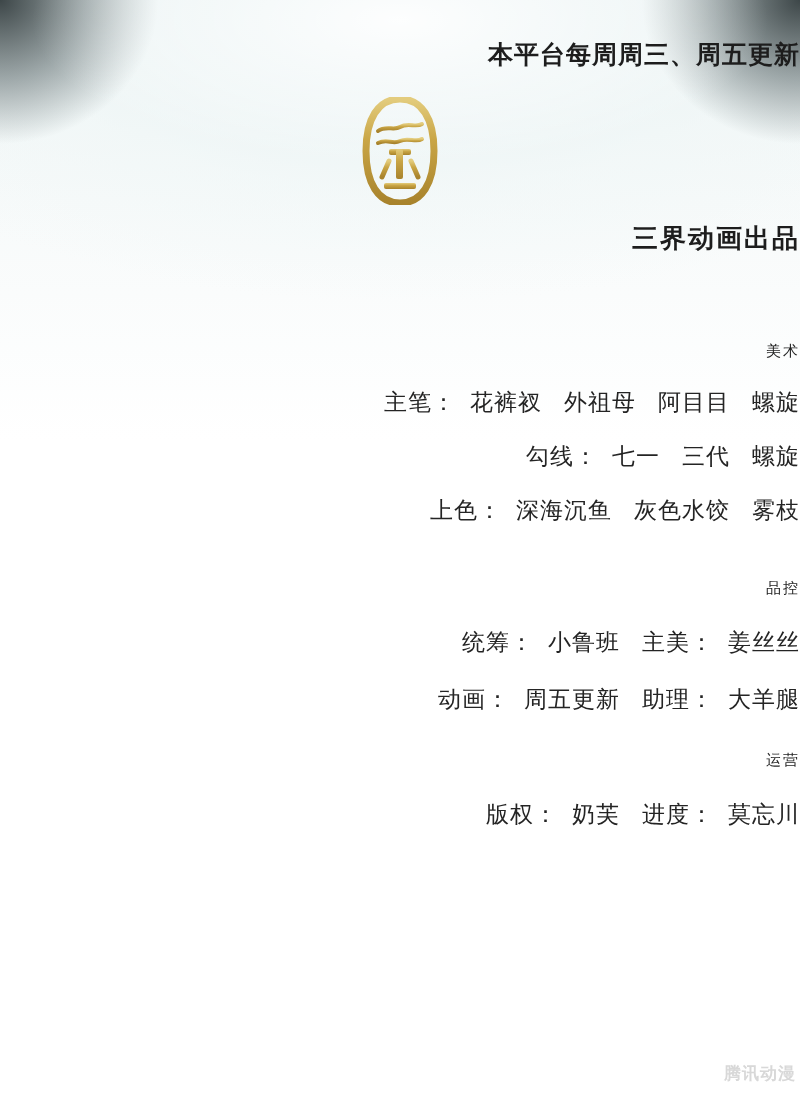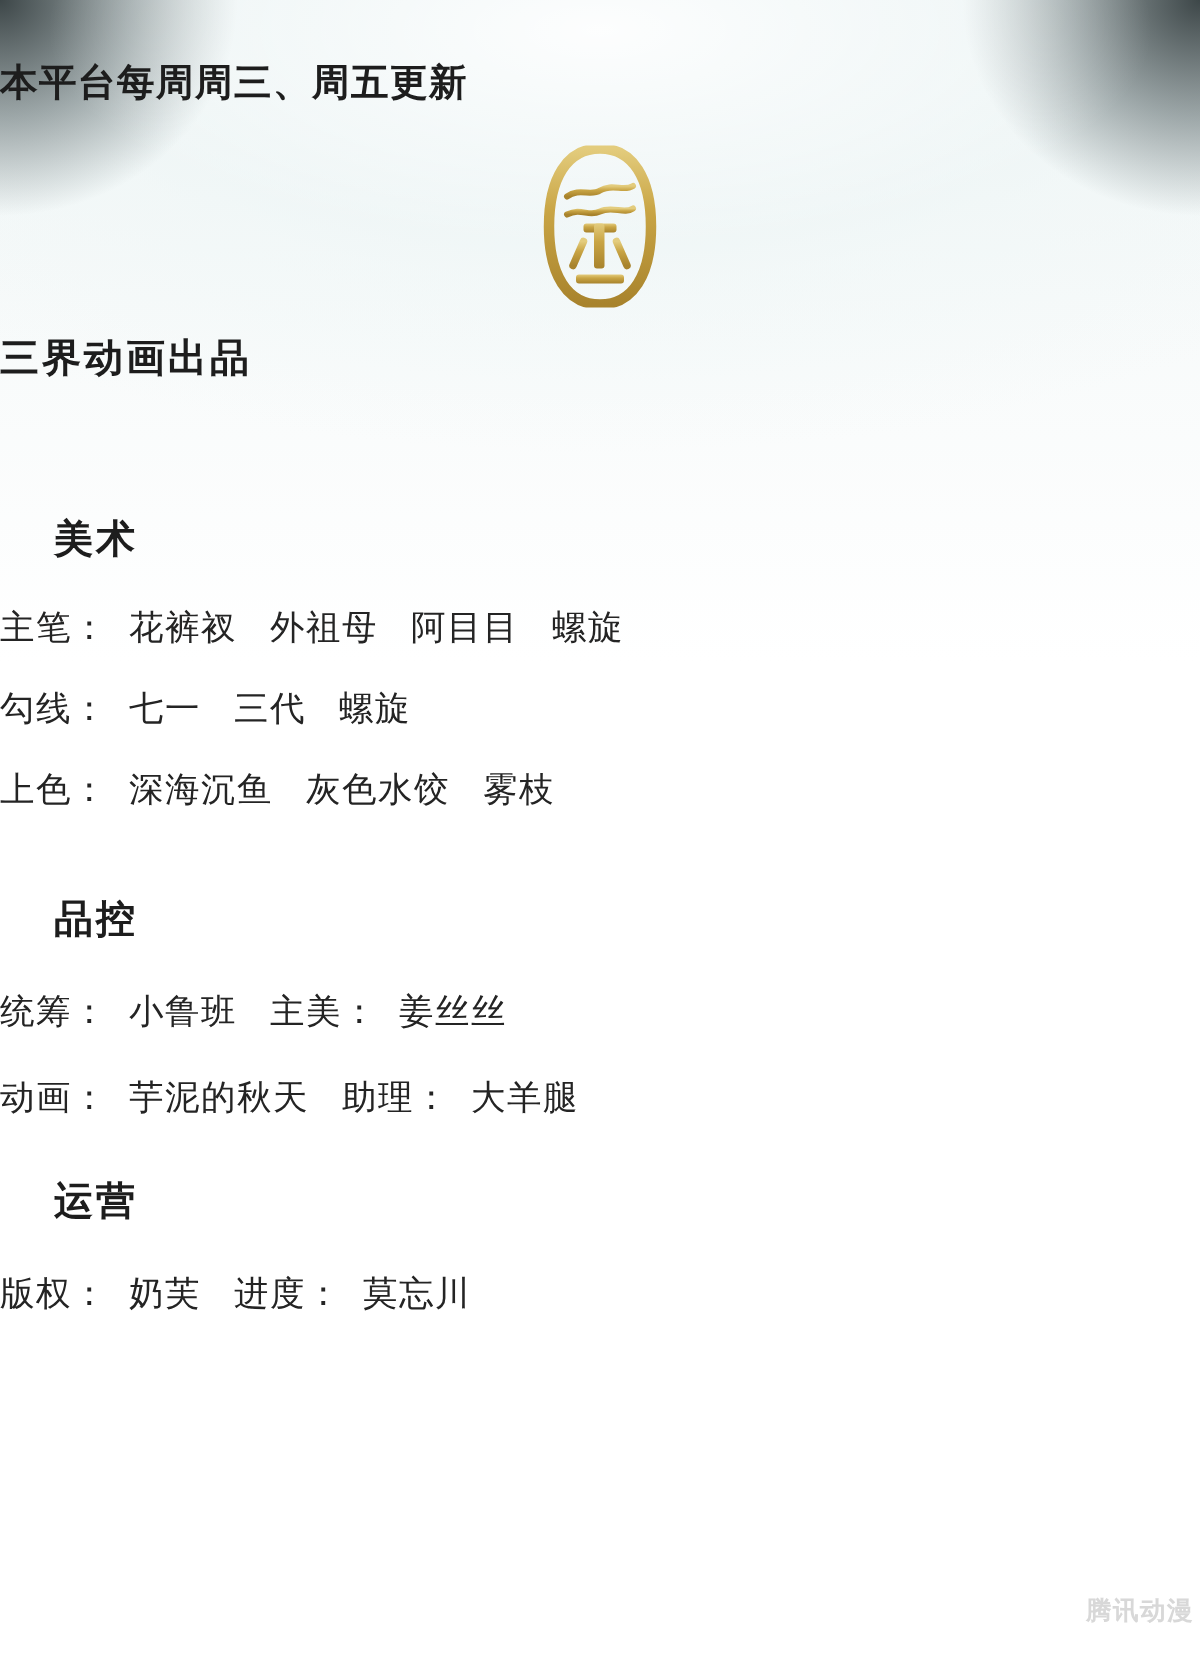--- a/index.html
+++ b/index.html
@@ -37,21 +37,21 @@
     content: "";
     position: absolute;
     top: 0; left: 0; right: 0;
     height: 250px;
     background: radial-gradient(ellipse 460px 180px at 50% 8%, rgba(255,255,255,0.92) 0%, rgba(255,255,255,0.35) 55%, rgba(255,255,255,0) 80%);
     pointer-events: none;
   }
   .content {
     position: relative;
     z-index: 3;
-    text-align: left;
+    text-align: right;
   }
 
   .headline {
     margin-top: 38px;
     font-size: 25px;
     font-weight: bold;
     color: #1d1d1d;
     letter-spacing: 1px;
     font-family: "Liberation Sans", sans-serif;
   }
@@ -71,22 +71,22 @@
     font-size: 26px;
     font-weight: bold;
     color: #1d1d1d;
     letter-spacing: 2px;
   }
 
   .section {
     margin-top: 0;
   }
   .section-title {
-    font-size: 26px;
-    font-weight: bold;
+    font-size: 15px;
+    font-weight: normal;
     color: #1d1d1d;
     letter-spacing: 2px;
     padding-left: 36px;
   }
   .credit-line {
     font-size: 23px;
     color: #242424;
     letter-spacing: 1px;
     line-height: 1;
   }
@@ -173,21 +173,21 @@
     </div>
 
     <div class="section">
       <div class="section-title sp-qc-title">品控</div>
 
       <div class="credit-line sp-qc-1">
         <span>统筹：</span><span class="gap-sm"></span><span>小鲁班</span><span class="gap"></span><span>主美：</span><span class="gap-sm"></span><span>姜丝丝</span>
       </div>
 
       <div class="credit-line sp-qc-2">
-        <span>动画：</span><span class="gap-sm"></span><span>芋泥的秋天</span><span class="gap"></span><span>助理：</span><span class="gap-sm"></span><span>大羊腿</span>
+        <span>动画：</span><span class="gap-sm"></span><span>周五更新</span><span class="gap"></span><span>助理：</span><span class="gap-sm"></span><span>大羊腿</span>
       </div>
     </div>
 
     <div class="section">
       <div class="section-title sp-ops-title">运营</div>
 
       <div class="credit-line sp-ops-1">
         <span>版权：</span><span class="gap-sm"></span><span>奶芙</span><span class="gap"></span><span>进度：</span><span class="gap-sm"></span><span>莫忘川</span>
       </div>
     </div>

